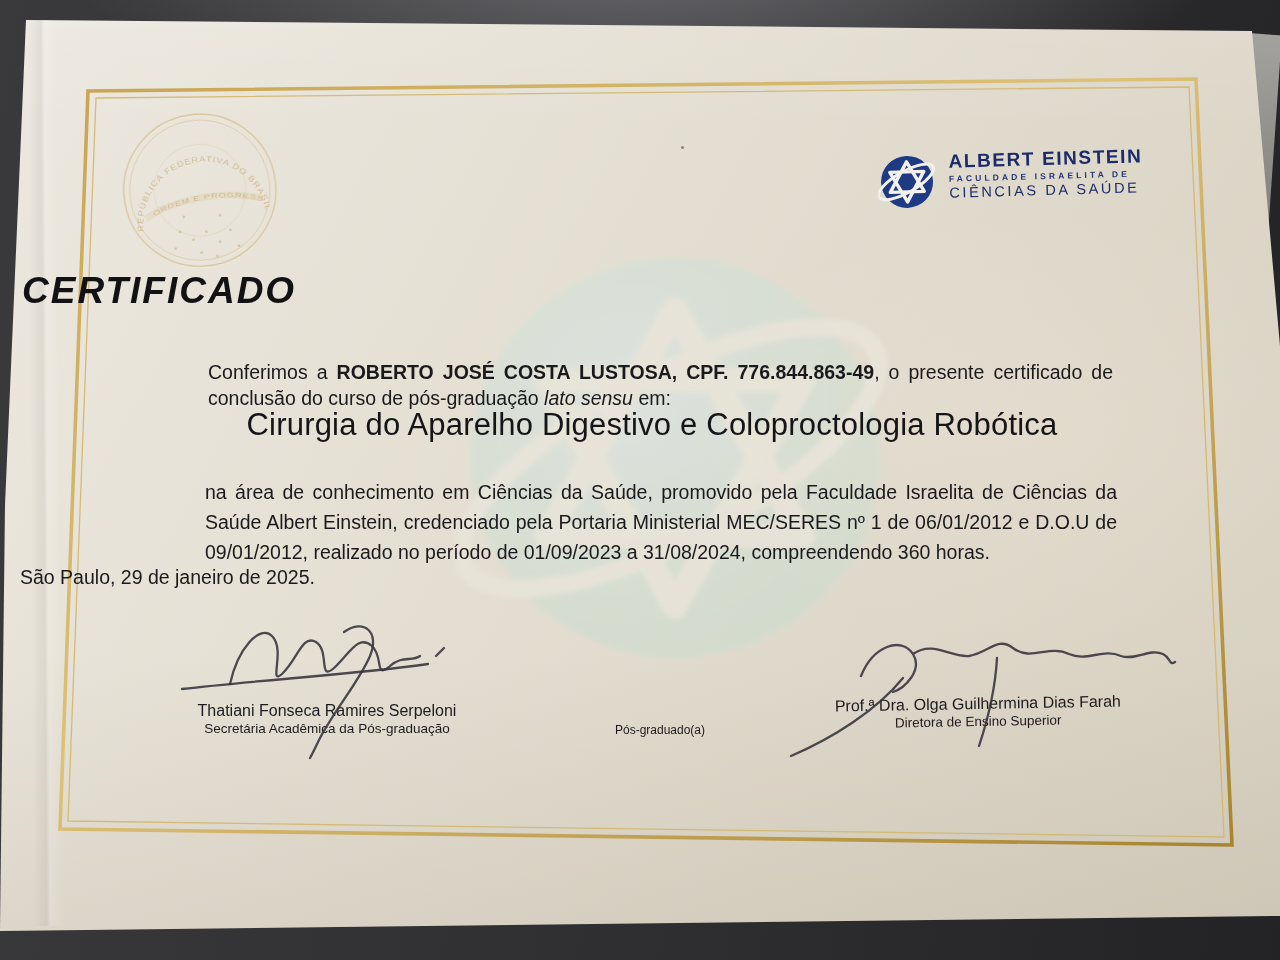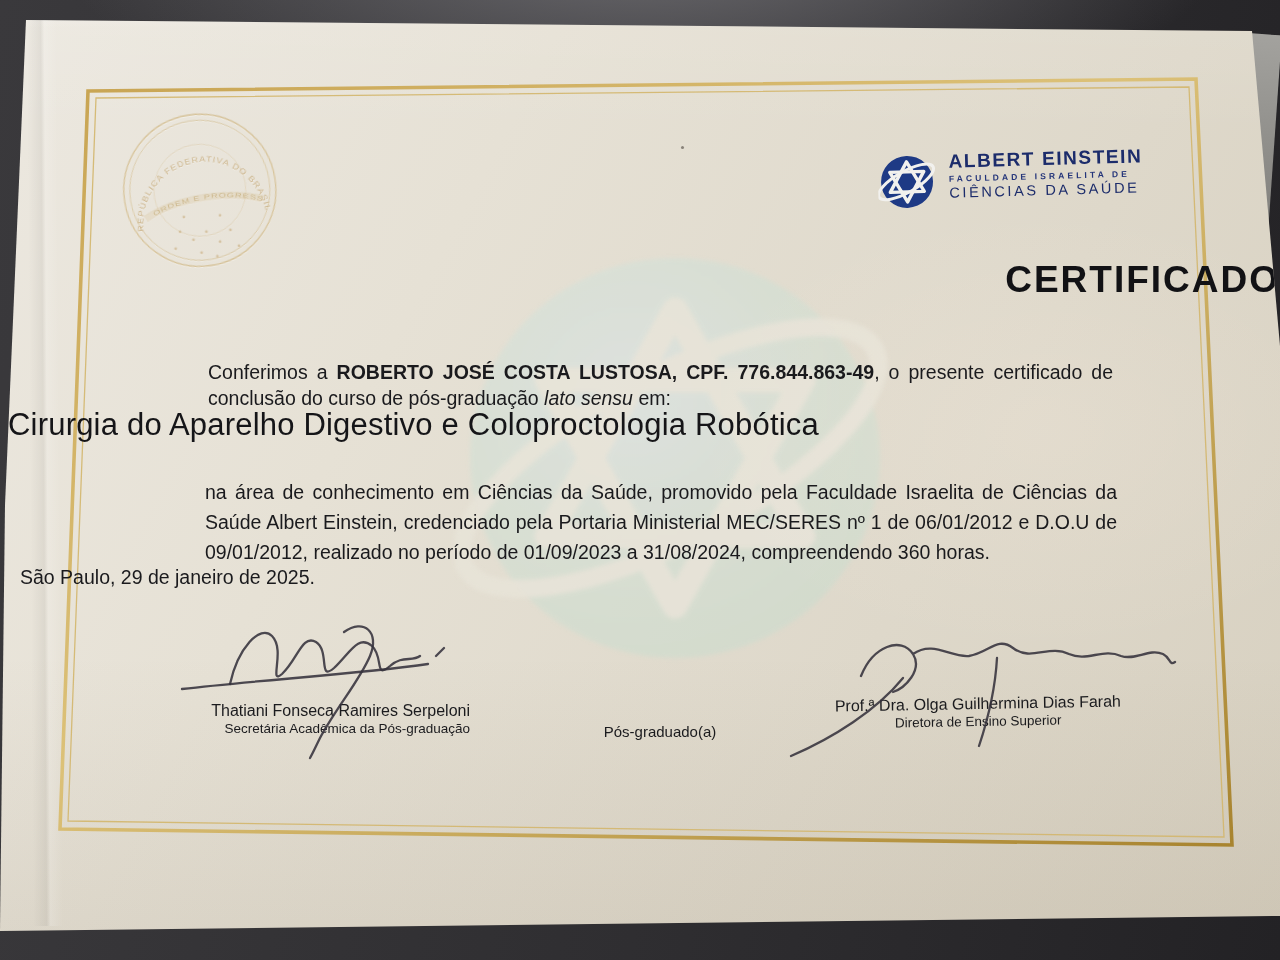--- a/index.html
+++ b/index.html
@@ -46,38 +46,38 @@
         filter:drop-shadow(0 1px 0 rgba(255,255,255,.65));}
 
   .logo{position:absolute;left:878px;top:150px;display:flex;align-items:flex-start;gap:13px;
         transform:rotate(-1.6deg);color:#1c2c6b;}
   .logo-text{display:flex;flex-direction:column;}
   .logo-name{font-size:19px;font-weight:bold;letter-spacing:1.6px;line-height:20px;}
   .logo-line2{font-size:8.5px;letter-spacing:3.1px;margin-top:2px;line-height:10px;font-weight:bold;color:#24357a;}
   .logo-line3{font-size:14.5px;letter-spacing:2.6px;margin-top:1px;line-height:16px;color:#1c2c6b;}
 
   .content{position:absolute;inset:0;color:#17171a;}
-  .title{position:absolute;left:22px;right:0;top:259px;text-align:right;
-         font-size:37px;font-weight:bold;letter-spacing:2px;color:#121215;}
+  .title{position:absolute;left:22px;right:0;top:270px;text-align:left;
+         font-size:37px;font-weight:bold;letter-spacing:2px;color:#121215;font-style:italic;}
   .intro{position:absolute;left:208px;top:339px;width:905px;font-size:19.5px;line-height:26.5px;
          text-align:justify;color:#1a1a1d;}
   .intro .bold{font-weight:bold;margin-top:22px;}
   .intro .italic{font-style:italic;}
-  .course{position:absolute;left:8px;right:0;top:407px;text-align:left;font-size:31px;
+  .course{position:absolute;left:24px;right:0;top:407px;text-align:center;font-size:31px;
           letter-spacing:.2px;white-space:nowrap;color:#151518;}
   .descr{position:absolute;left:205px;top:457px;width:912px;font-size:19.5px;line-height:30px;
          text-align:justify;color:#1a1a1d;}
   .date{position:absolute;left:20px;right:0;top:566px;text-align:left;font-size:19.5px;color:#1a1a1d;}
 
   .sig-block{position:absolute;text-align:center;color:#1b1b1e;z-index:2;}
-  .sig-left{left:160px;top:701px;width:310px;text-align:right;}
+  .sig-left{left:172px;top:701px;width:310px;}
   .sig-right{left:788px;top:694px;width:380px;transform:rotate(-1deg);}
   .sig-name{font-size:16px;line-height:19px;}
   .sig-role{font-size:13.5px;line-height:17px;}
-  .grad-label{position:absolute;left:545px;top:723px;width:230px;text-align:center;font-size:15px;
+  .grad-label{position:absolute;left:545px;top:723px;width:230px;text-align:center;font-size:12px;
               color:#1b1b1e;}
   .ink{position:absolute;z-index:3;pointer-events:none;}
   .ink-left{left:168px;top:610px;}
   .ink-right{left:773px;top:596px;}
   .ink path{fill:none;stroke:#35323c;stroke-width:2.3;stroke-linecap:round;stroke-linejoin:round;opacity:.88;}
 </style>
 </head>
 <body>
 
 <div class="backdrop"></div>

